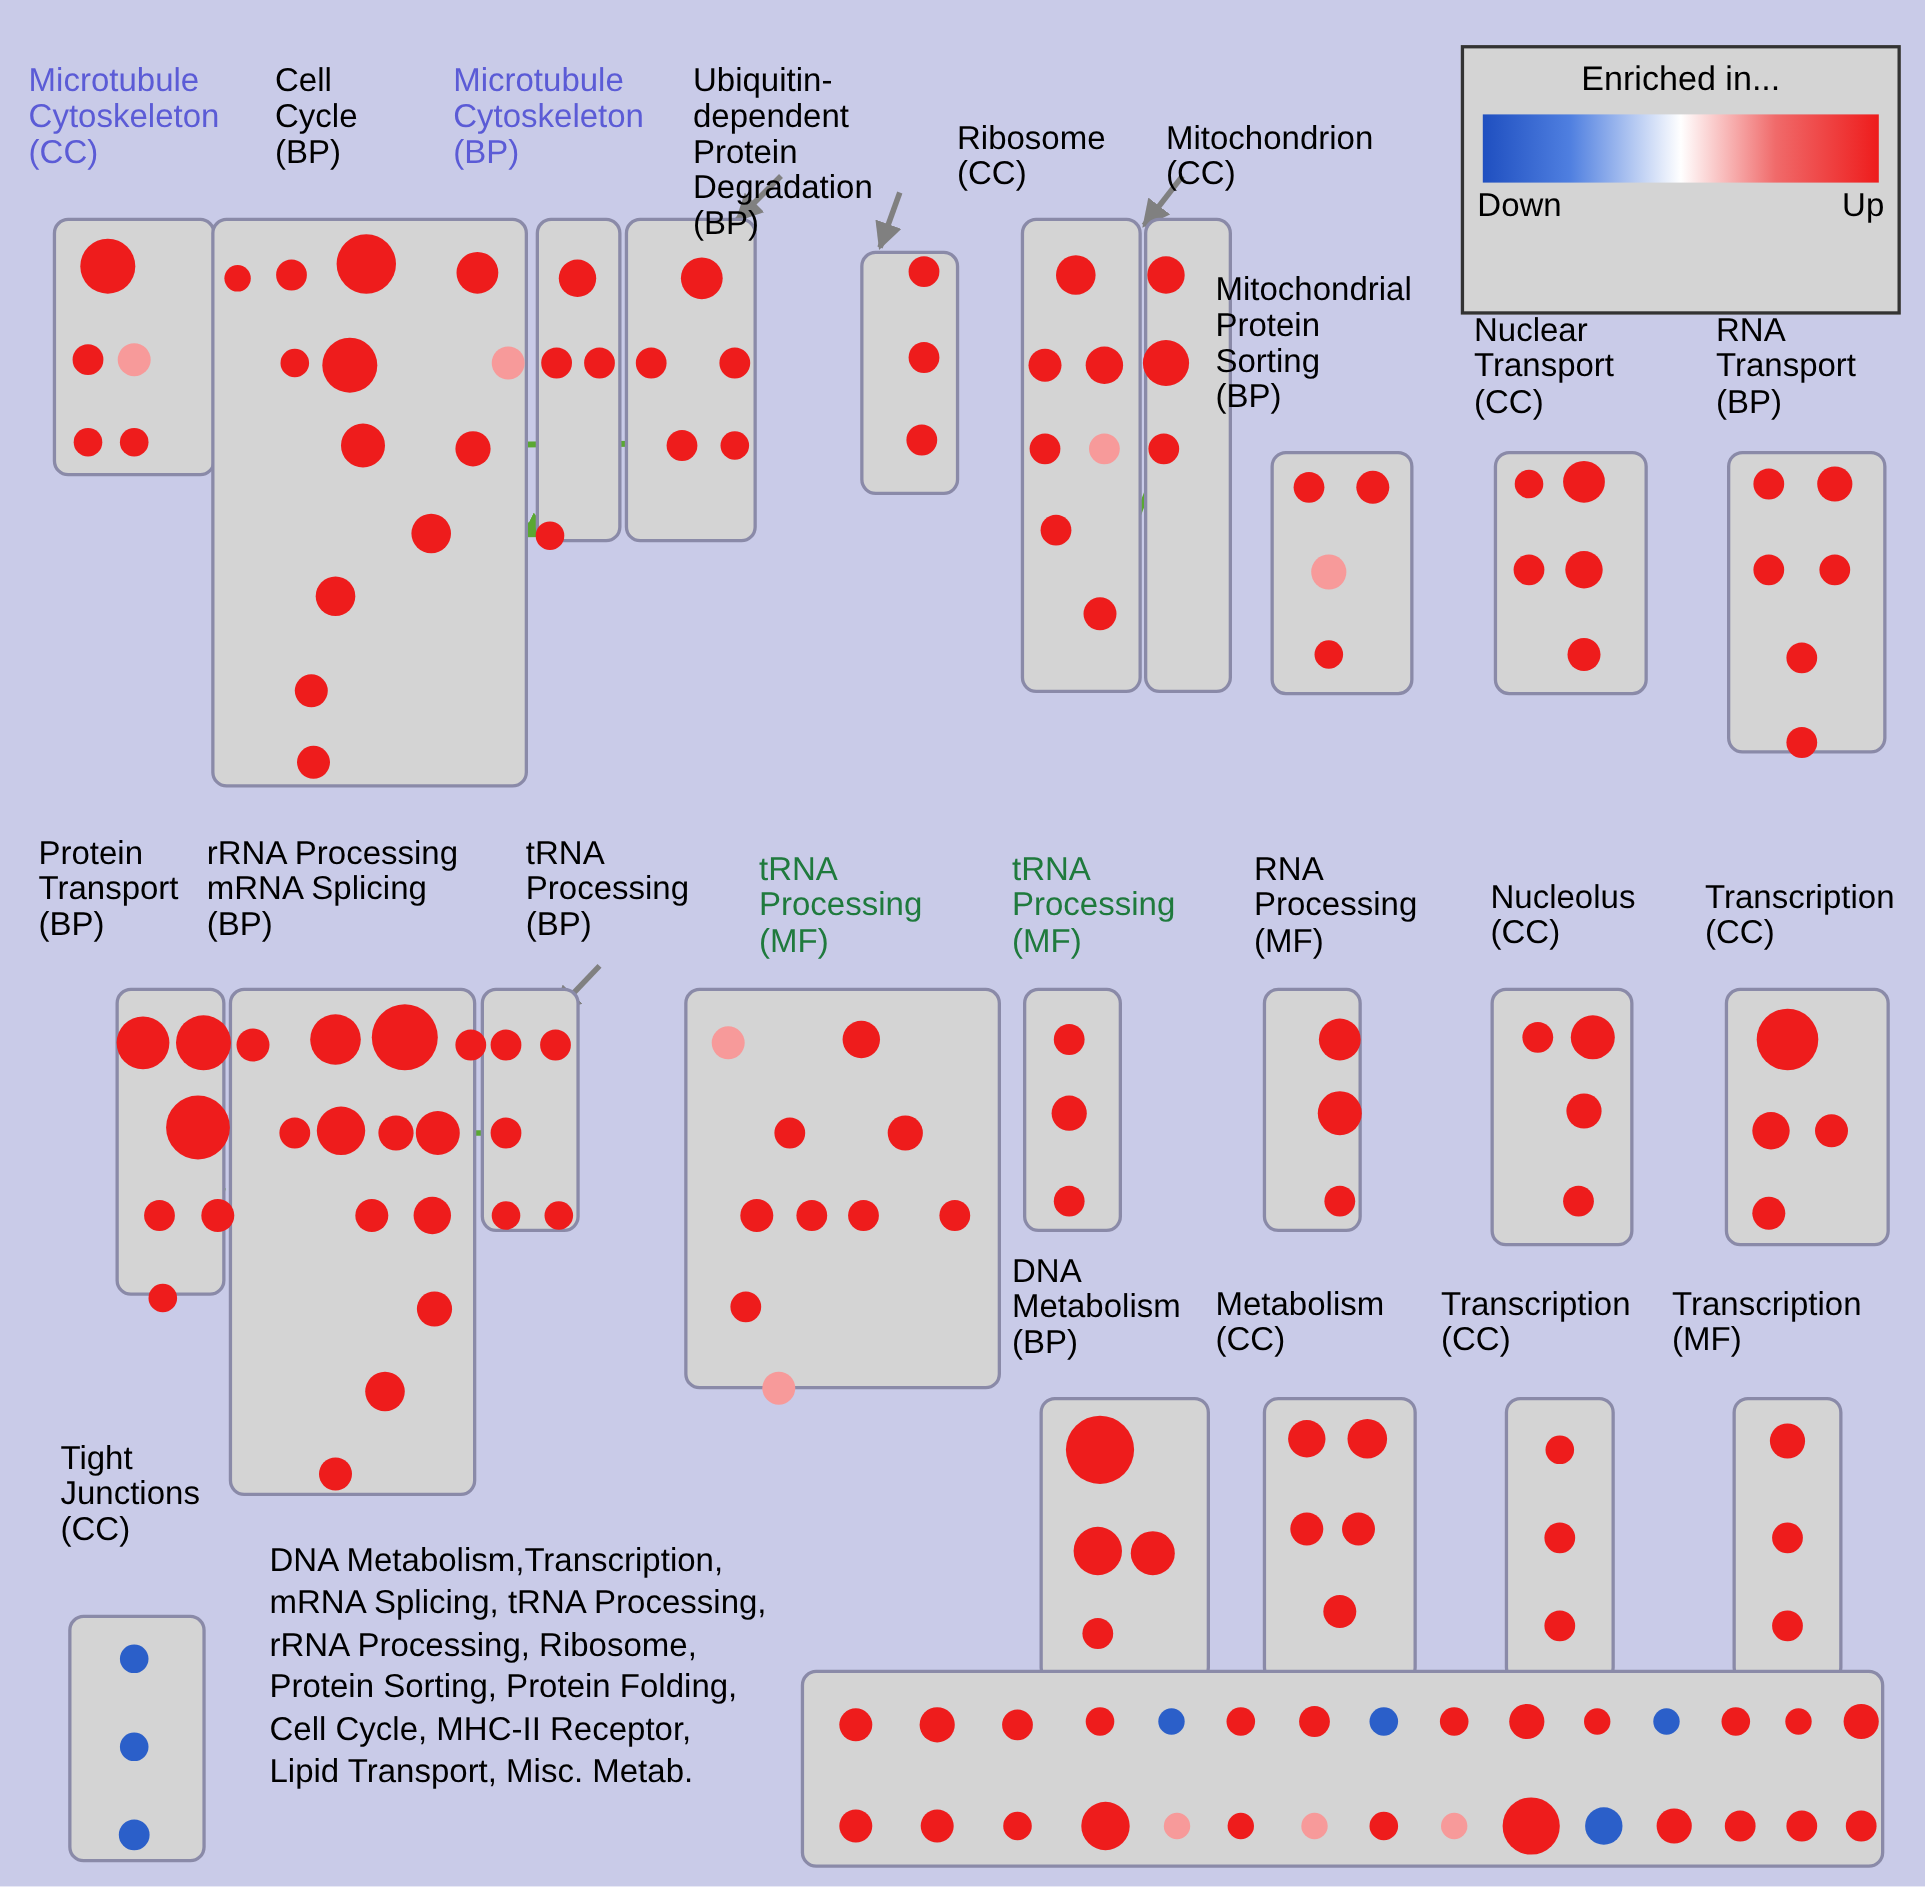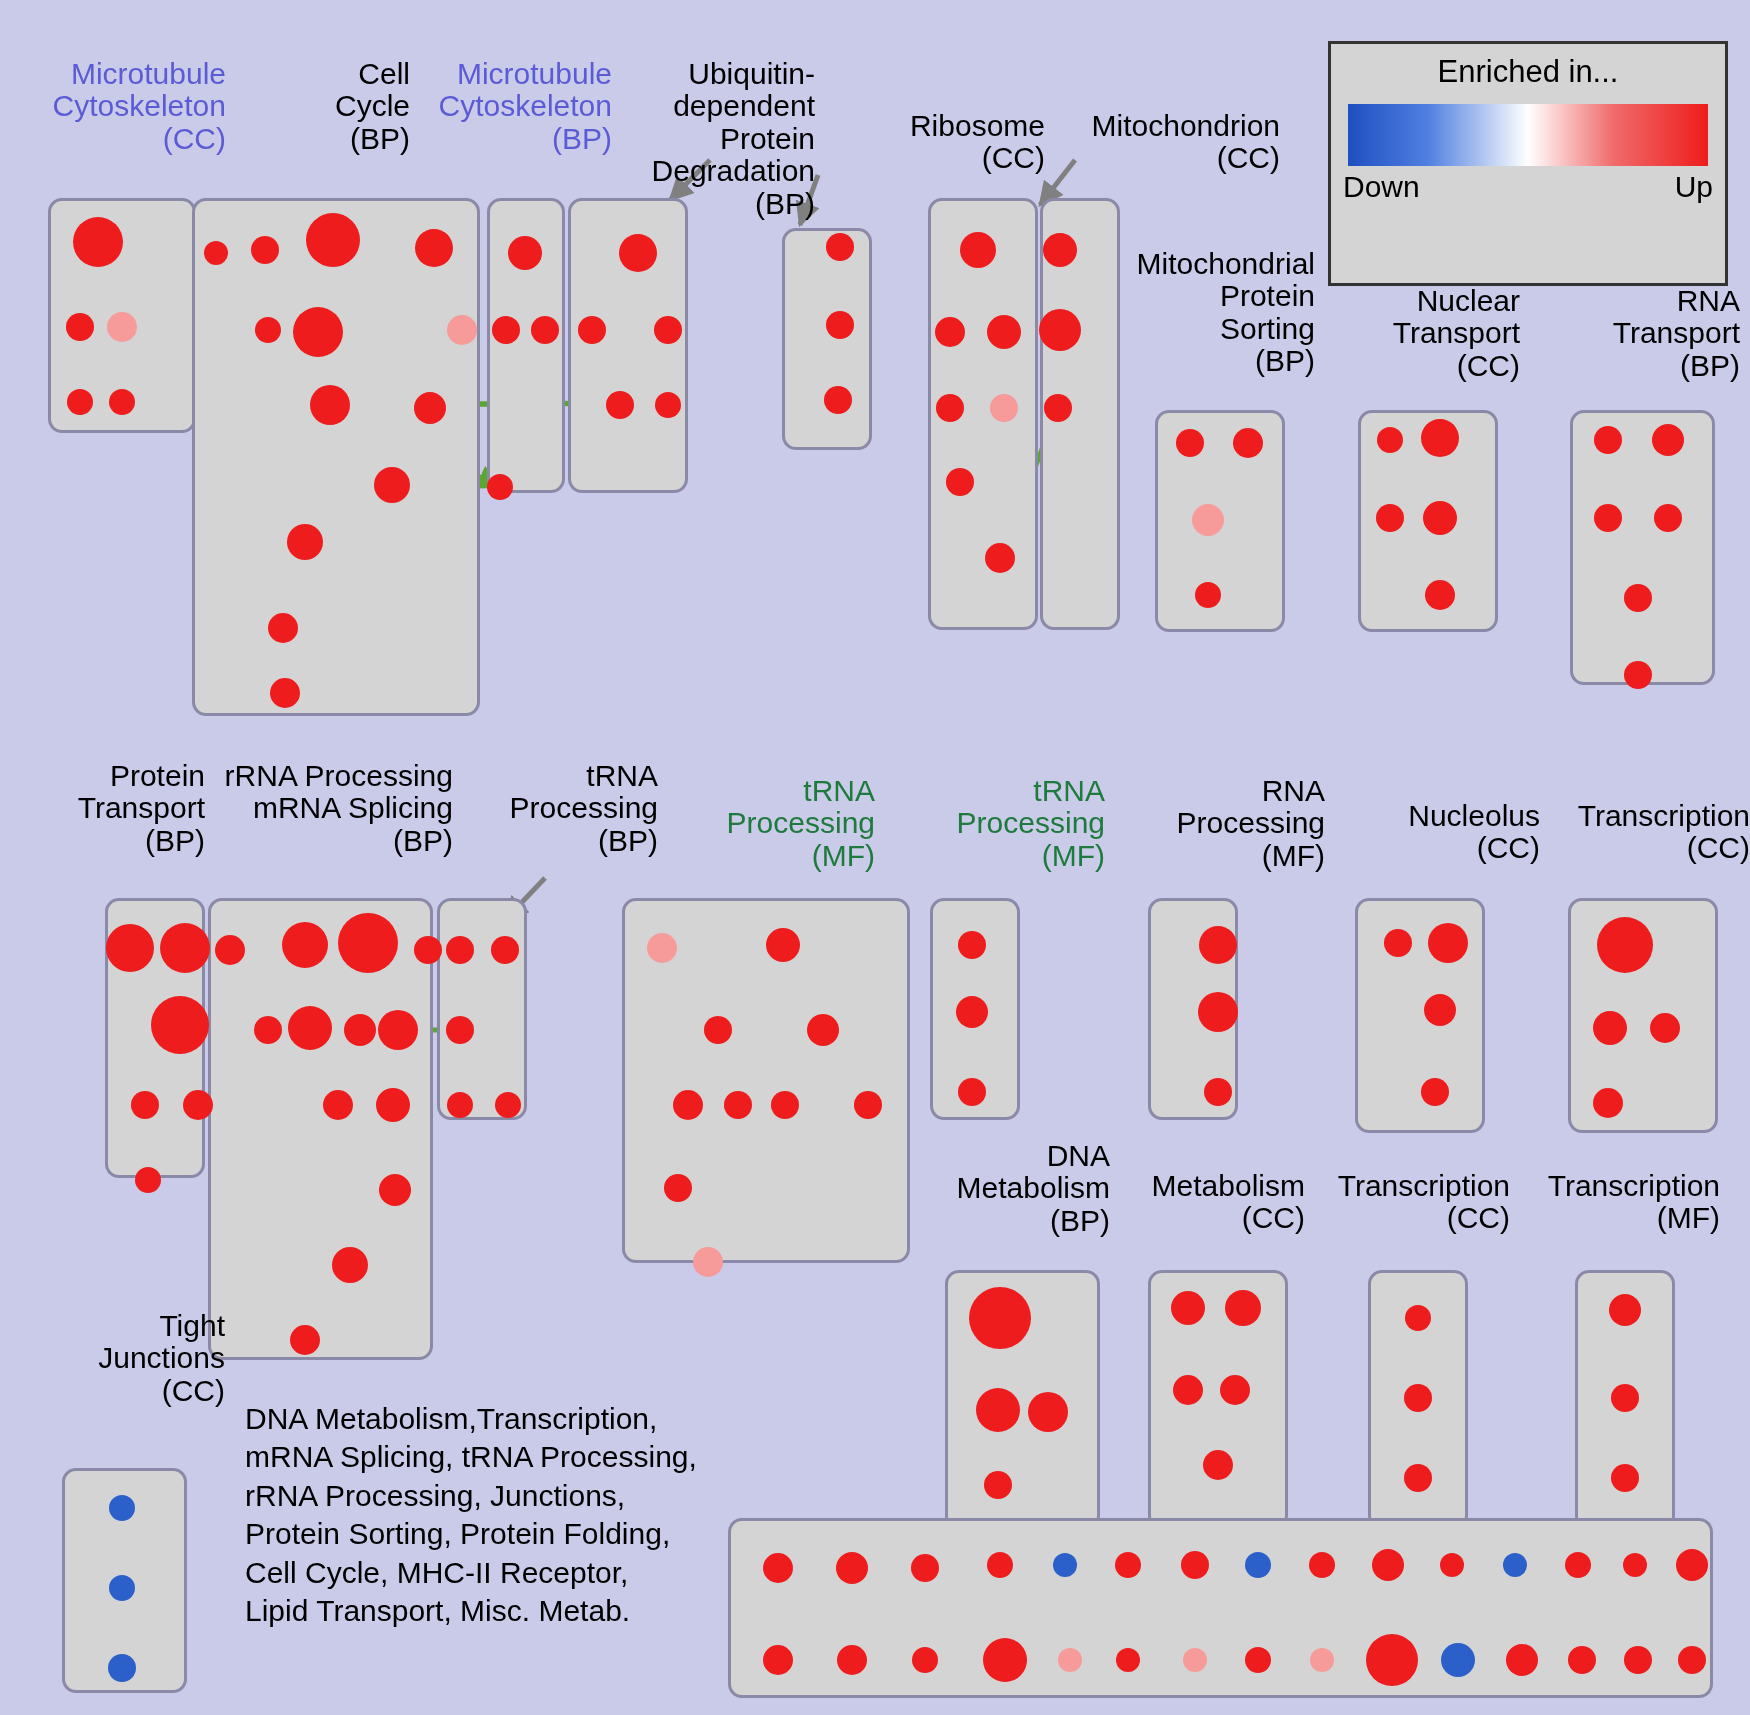--- a/index.html
+++ b/index.html
@@ -34,21 +34,21 @@
     border-radius: 14px;
     box-sizing: border-box;
   }
   .node {
     position: absolute;
     border-radius: 50%;
     transform: translate(-50%, -50%);
   }
   .label {
     position: absolute;
-    text-align: right;
+    text-align: left;
     color: #000000;
     font-size: 30px;
     line-height: 1.08;
     white-space: pre-line;
   }
   .label.cc-blue { color: #5b5bd6; }
   .label.mf-green { color: #1f7a3d; }
   .legend {
     position: absolute;
     background: #d4d4d4;
@@ -465,21 +465,21 @@
 (CC)</div>
         <div class="label" style="left: 1520px; top: 1170px; width: 200px;">Transcription
 (MF)</div>
         <div class="label" style="left: 55px; top: 1310px; width: 170px;">Tight
 Junctions
 (CC)</div>
       </div>
 
     <div class="caption" style="left:245px; top:1400px; width:520px;">DNA Metabolism,Transcription,
 mRNA Splicing, tRNA Processing,
-rRNA Processing, Junctions,
+rRNA Processing, Ribosome,
 Protein Sorting, Protein Folding,
 Cell Cycle, MHC-II Receptor,
 Lipid Transport, Misc. Metab.</div>
 
     <div class="legend" style="left:1328px; top:14px; width:400px; height:245px;margin-top:27px;">
       <div class="legend-title">Enriched in...</div>
       <div class="legend-bar"></div>
       <div class="legend-ends">
         <span>Down</span>
         <span>Up</span>

